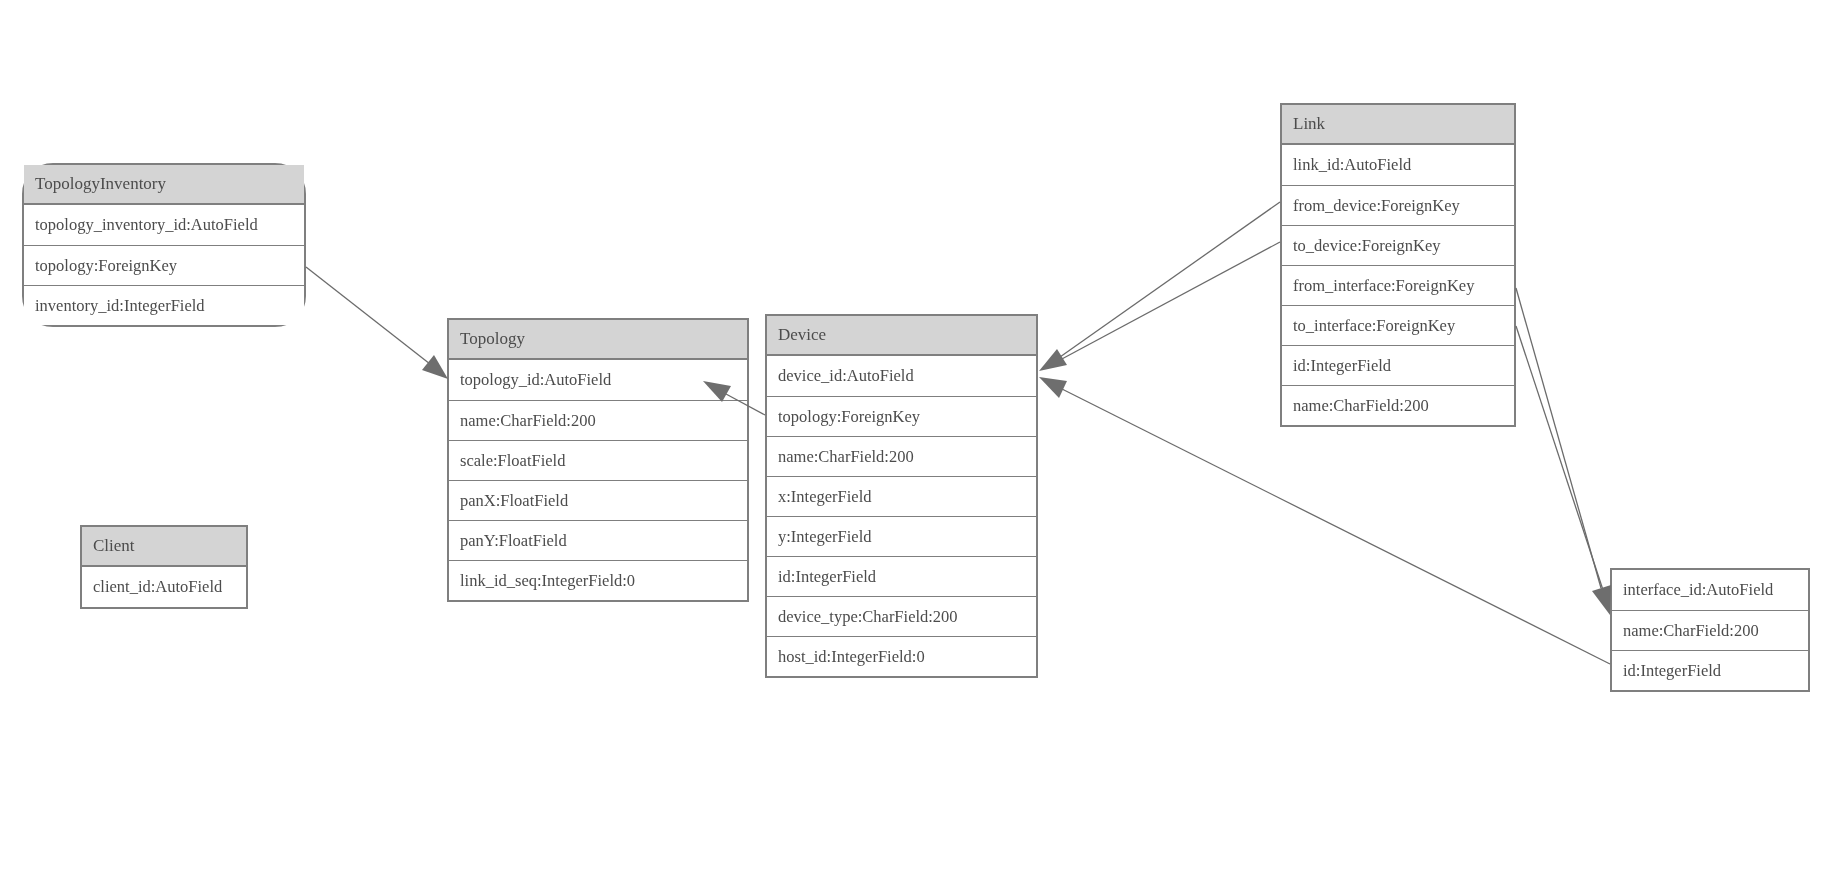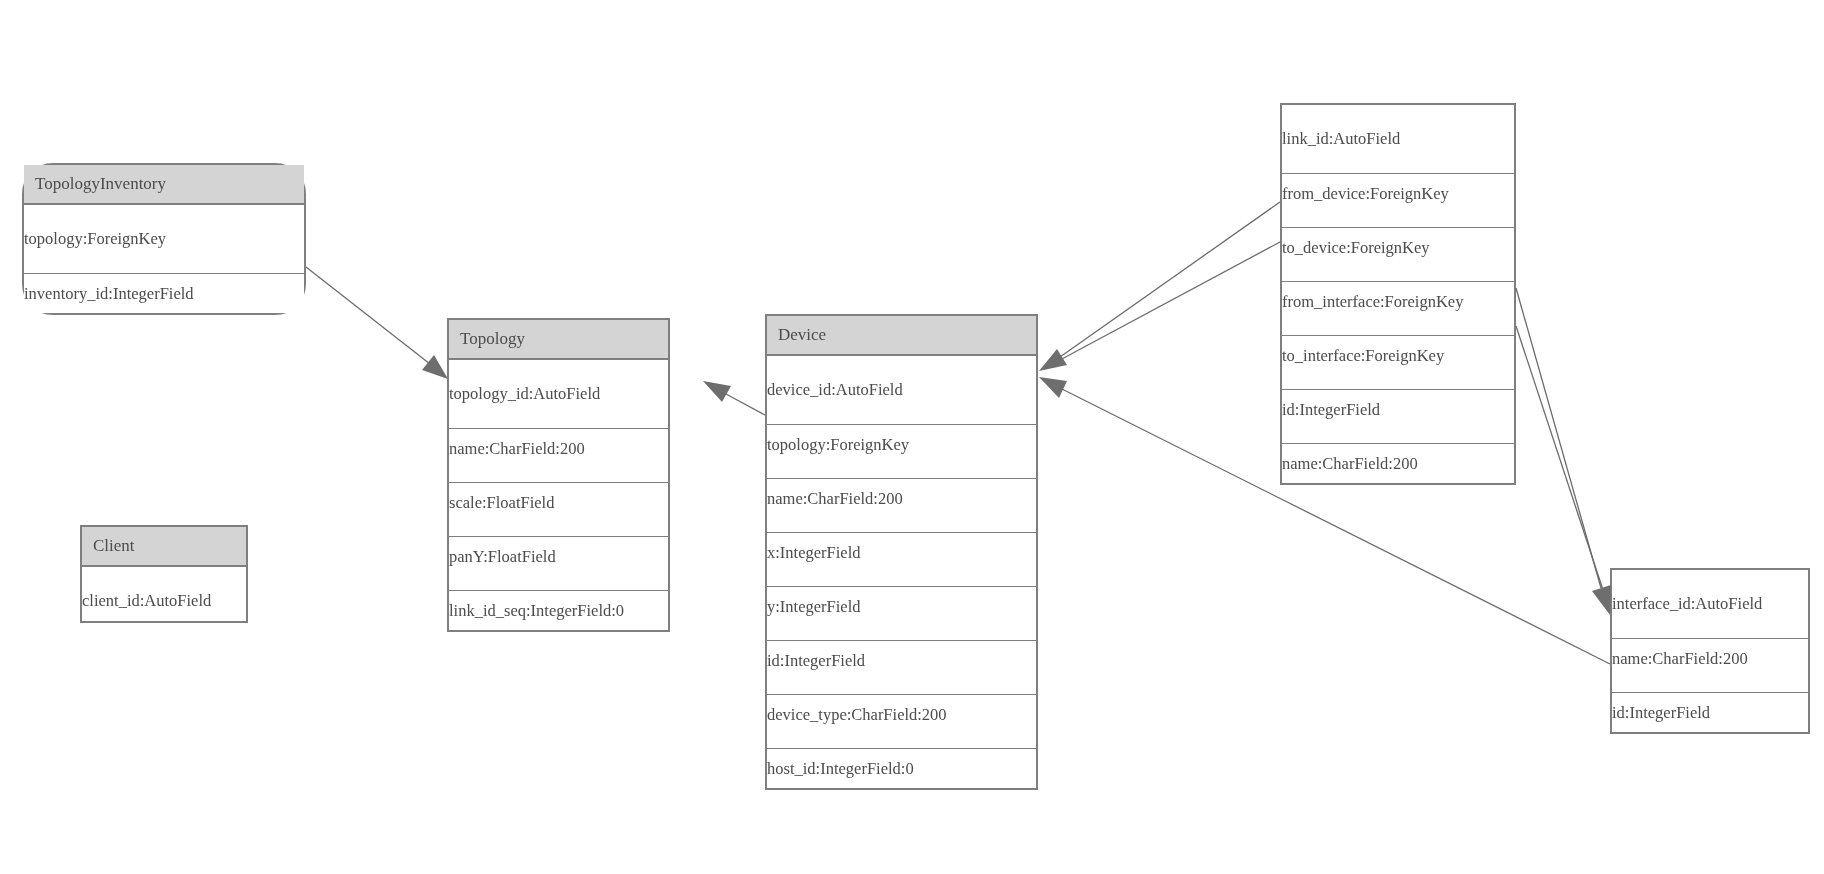--- a/index.html
+++ b/index.html
@@ -34,55 +34,57 @@
     display: flex; align-items: center;
     padding-left: 11px;
     font-size: 17px;
     color: var(--text);
     white-space: nowrap;
   }
   .trow {
     height: 40px;
     box-sizing: border-box;
     display: flex; align-items: center;
+    padding-left: 11px;
     font-size: 16.5px;
     color: var(--text);
     white-space: nowrap;
     background: #ffffff;
-    margin-top: 14px;
   }
   .trow + .trow { border-top: 1px solid var(--border); }
 
   svg.wires {
     position: absolute; left: 0; top: 0;
     width: 1824px; height: 874px;
     pointer-events: none;
   }
   svg.wires line { stroke: var(--line); stroke-width: 1.3; }
   svg.wires polygon { fill: var(--arrow); stroke: none; }
 </style>
 </head>
 <body>
 
 <div class="canvas">
 
   <div class="entity" style="left:22px; top:163px; width:284px;border-radius:31px;">
     <div class="thead">TopologyInventory</div>
     <div class="tbody">
+        <div class="trow">topology_inventory_id:AutoField</div>
         <div class="trow">topology:ForeignKey</div>
         <div class="trow">inventory_id:IntegerField</div>
       </div>
   </div>
 
-  <div class="entity" style="left:447px; top:318px; width:223px;">
+  <div class="entity" style="left:447px; top:318px; width:302px;">
     <div class="thead">Topology</div>
     <div class="tbody">
         <div class="trow">topology_id:AutoField</div>
         <div class="trow">name:CharField:200</div>
         <div class="trow">scale:FloatField</div>
+        <div class="trow">panX:FloatField</div>
         <div class="trow">panY:FloatField</div>
         <div class="trow">link_id_seq:IntegerField:0</div>
       </div>
   </div>
 
   <div class="entity" style="left:80px; top:525px; width:168px;">
     <div class="thead">Client</div>
     <div class="tbody">
         <div class="trow">client_id:AutoField</div>
       </div>
@@ -96,20 +98,21 @@
         <div class="trow">name:CharField:200</div>
         <div class="trow">x:IntegerField</div>
         <div class="trow">y:IntegerField</div>
         <div class="trow">id:IntegerField</div>
         <div class="trow">device_type:CharField:200</div>
         <div class="trow">host_id:IntegerField:0</div>
       </div>
   </div>
 
   <div class="entity" style="left:1280px; top:103px; width:236px;">
+    <div class="thead">Link</div>
     <div class="tbody">
         <div class="trow">link_id:AutoField</div>
         <div class="trow">from_device:ForeignKey</div>
         <div class="trow">to_device:ForeignKey</div>
         <div class="trow">from_interface:ForeignKey</div>
         <div class="trow">to_interface:ForeignKey</div>
         <div class="trow">id:IntegerField</div>
         <div class="trow">name:CharField:200</div>
       </div>
   </div>

